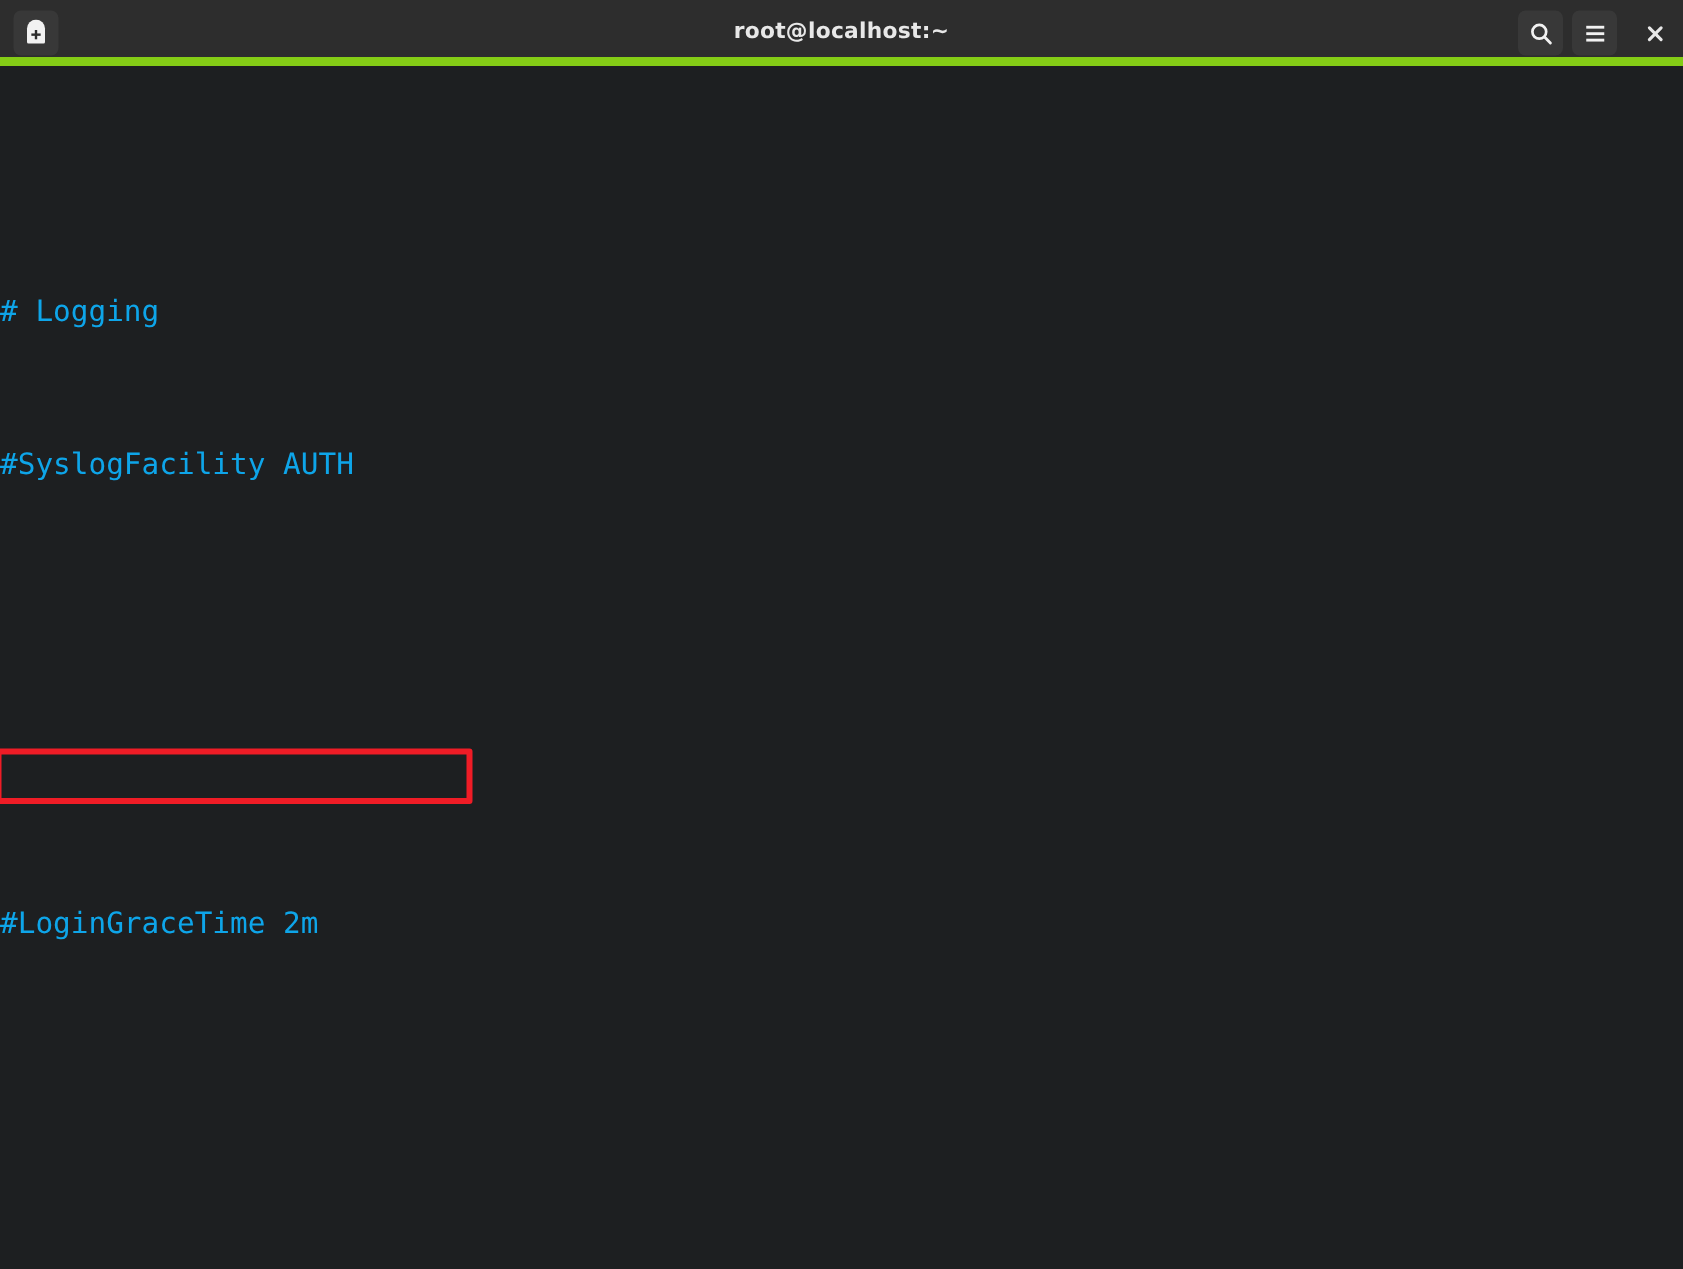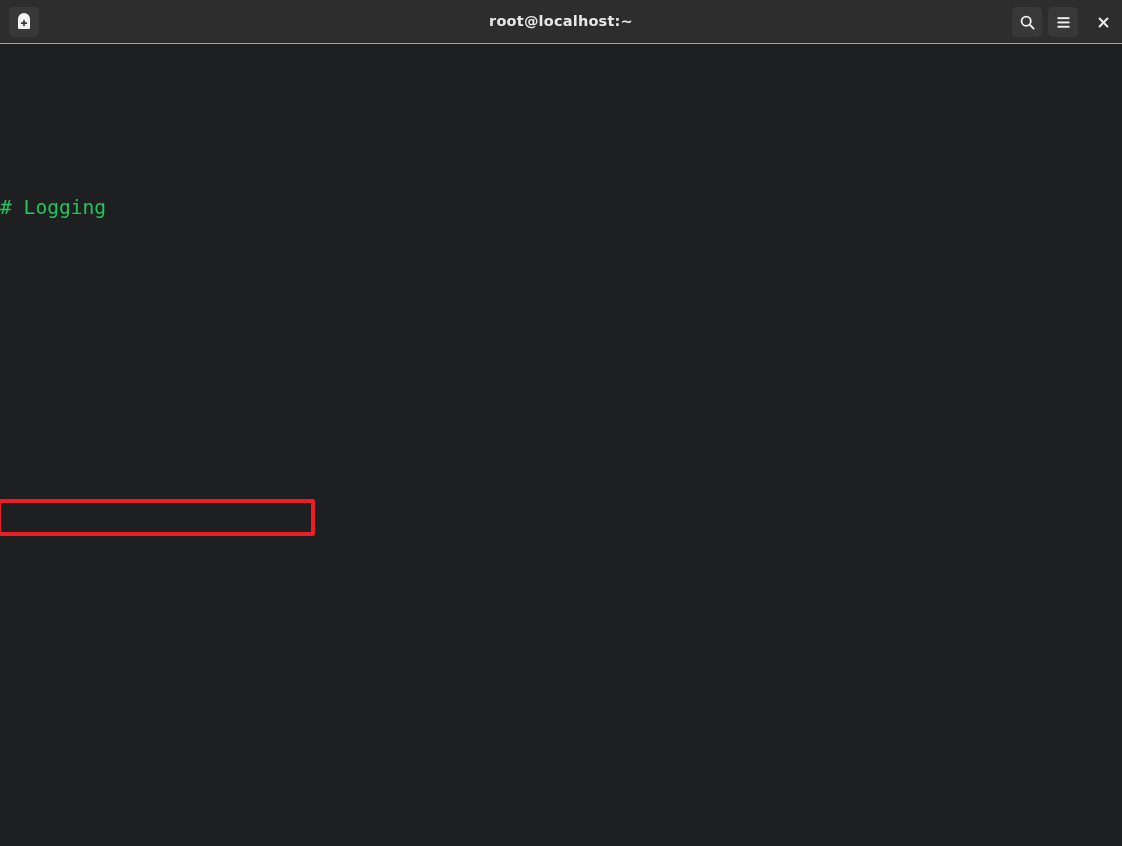--- a/index.html
+++ b/index.html
@@ -13,21 +13,21 @@
     overflow: hidden;
     font-family: "DejaVu Sans Mono", "Liberation Mono", monospace;
   }
 
   
   #titlebar {
     position: relative;
     width: 1122px;
     height: 44px;
     background: #2d2d2d;
-    border-bottom: 1px solid #84cc16;
+    border-bottom: 6px solid #84cc16;
     box-sizing: border-box;
   }
   #title-text {
     position: absolute;
     left: 0; right: 0; top: 0;
     line-height: 43px;
     text-align: center;
     color: #e8e8e8;
     font-family: "DejaVu Sans", "Liberation Sans", sans-serif;
     font-size: 14.5px;
@@ -69,21 +69,21 @@
     font-size: 19.6px;
     line-height: 34px;
     white-space: pre;
     letter-spacing: 0;
   }
   .ln {
     height: 34px;
     white-space: pre;
     color: #2ec8e6;
   }
-  .cmt    { color: #22c55e; }
+  .cmt    { color: #0ea5e9; }
 
   
   #redbox {
     position: absolute;
     left: -3px;
     top: 455px;
     width: 318px;
     height: 37px;
     border: 4px solid #ef1c26;
     border-radius: 2px;
@@ -135,22 +135,24 @@
       </svg>
     </span>
   </div>
 </div>
 
 <div id="terminal">
 
   <div id="screen">
 
     <div class="ln cmt"># Logging</div>
+    <div class="ln cmt">#SyslogFacility AUTH</div>
     <div class="ln">&nbsp;</div>
     <div class="ln">&nbsp;</div>
+    <div class="ln cmt">#LoginGraceTime 2m</div>
     
     
     
 
     
 
     
 
     
     

